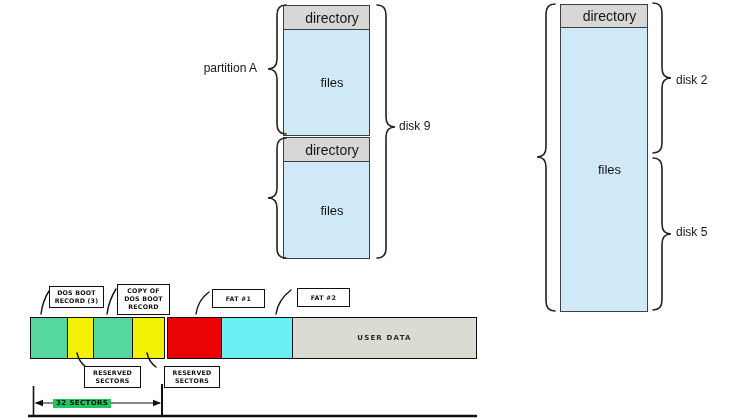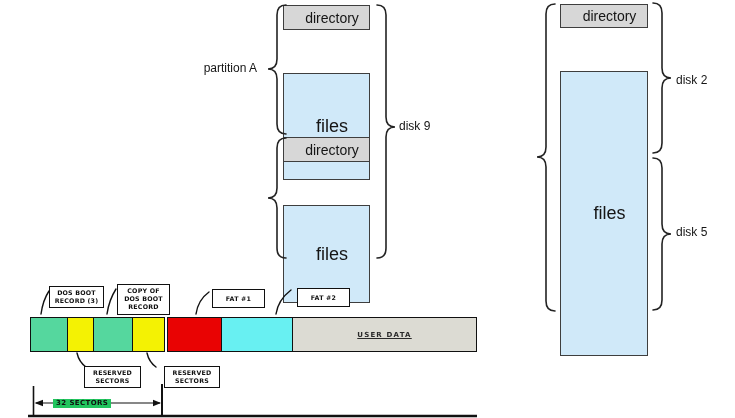--- a/index.html
+++ b/index.html
@@ -2,32 +2,32 @@
 <html><head>
 <meta charset="utf-8">
 <style>
   html,body { margin:0; padding:0; background:#ffffff; }
   .canvas { position:relative; width:735px; height:418px; background:#ffffff;
             font-family:"Liberation Sans", sans-serif; overflow:hidden; }
 
   .box { position:absolute; box-sizing:border-box; border:1px solid #3e3e3e;
          display:flex; align-items:center; justify-content:center; color:#151515;padding-left:11px; }
   .dir   { font-size:14px; }
-  .files { font-size:18px;margin-top:44px; }
+  .files { font-size:13px; }
 
   .lbl { position:absolute; color:#151515; font-size:12px; white-space:nowrap; }
   .lbl.r { text-align:right; }
 
   svg.overlay { position:absolute; left:0; top:0; pointer-events:none; }
   .brace  { fill:none; stroke:#222222; stroke-width:1.6; stroke-linecap:round; }
   .leader { fill:none; stroke:#111111; stroke-width:1.4; stroke-linecap:round; }
   .meas   { stroke:#111111; }
 
-  .seg { position:absolute; box-sizing:border-box; top:317px; height:35px;
-         border:1.4px solid #101010;text-decoration:underline; }
+  .seg { position:absolute; box-sizing:border-box; top:317px; height:42px;
+         border:1.4px solid #101010; }
   .seg-user { border-width:1.7px; display:flex; align-items:center; justify-content:center;
               font-size:7px; font-weight:bold; letter-spacing:1.2px; color:#2a2a2a;
               font-family:"DejaVu Sans", sans-serif;
               background-image:radial-gradient(#b6b5ab 0.6px, rgba(0,0,0,0) 0.7px);
               background-size:4px 4px; }
 
   .callout { position:absolute; box-sizing:border-box; background:#ffffff;
              border:1.4px solid #101010; text-align:center; font-weight:bold;
              font-size:6.3px; line-height:1.3; letter-spacing:0.2px; color:#101010;
              padding:2px 1px; font-family:"DejaVu Sans", sans-serif; }

